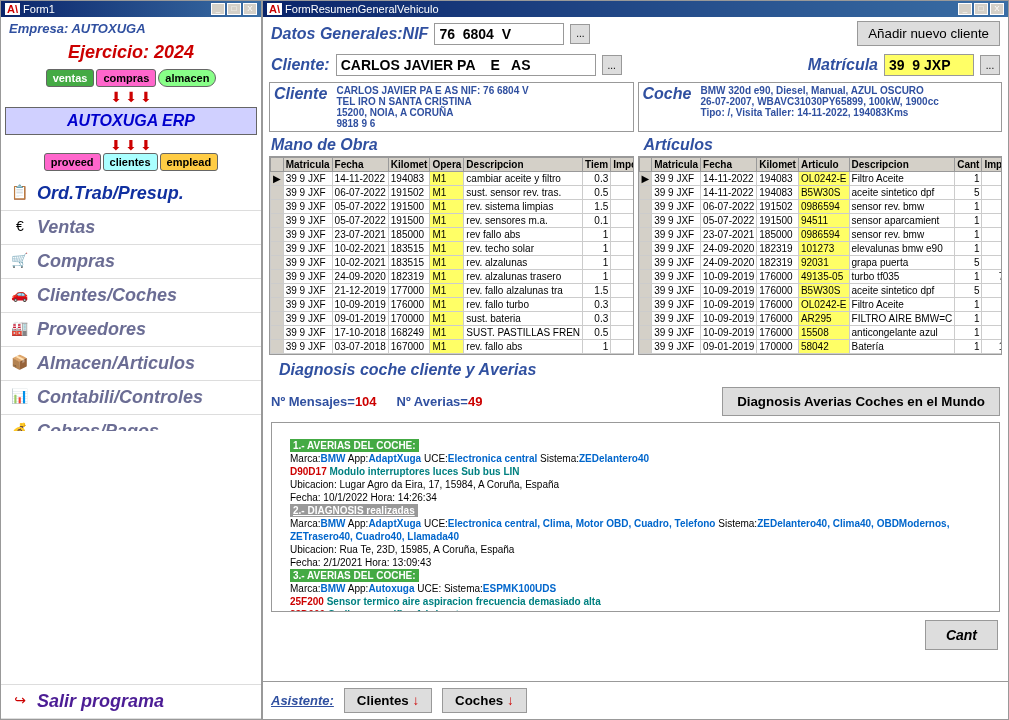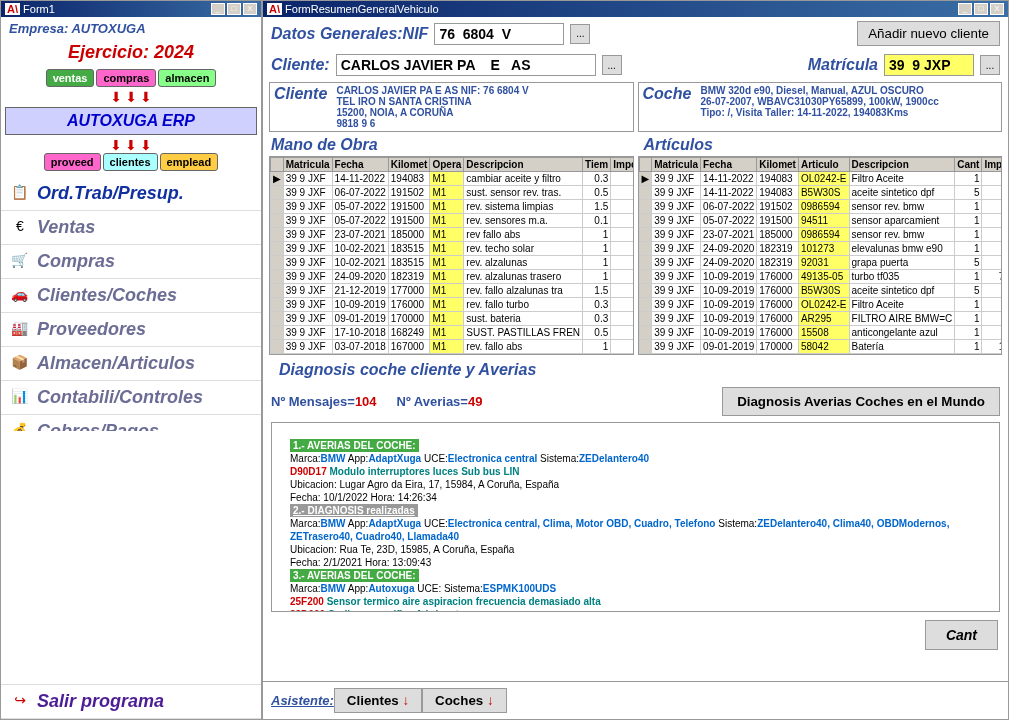--- a/index.html
+++ b/index.html
@@ -9,21 +9,21 @@
 .titlebar { background: linear-gradient(to right, #0a246a, #3a6ea5); color: #fff; padding: 2px 4px; font-size: 11px; display: flex; justify-content: space-between; align-items: center; gap: 46px; }
 .titlebar-btns { display: flex; gap: 2px; }
 .titlebar-btn { width: 14px; height: 12px; background: #d4d0c8; border: 1px solid #fff; font-size: 8px; text-align: center; line-height: 10px; cursor: pointer; }
 .empresa { color: #3050a0; font-weight: bold; font-size: 13px; padding: 4px 8px; font-style: italic; }
 .ejercicio { color: #c00; font-weight: bold; font-size: 18px; text-align: center; font-style: italic; padding: 2px; }
 .erp-section { padding: 4px; text-align: center; }
 .erp-btns { display: flex; justify-content: center; gap: 2px; margin-bottom: 2px; }
 .erp-btn { padding: 2px 6px; font-size: 11px; font-weight: bold; border: 1px solid #666; border-radius: 3px; cursor: pointer; }
 .btn-ventas { background: #4a4; color: #fff; }
 .btn-compras { background: #f6c; color: #000; }
-.btn-almacen { background: #8f8; color: #000; }
+.btn-almacen { background: #8f8; color: #000; border-radius: 9px; }
 .btn-proveed { background: #f6c; color: #000; }
 .btn-clientes { background: #aff; color: #000; }
 .btn-emplead { background: #fc4; color: #000; }
 .erp-main { background: #d0d0ff; color: #0000cc; font-weight: bold; font-size: 16px; padding: 4px; margin: 2px 0; border: 1px solid #666; font-style: italic; }
 .arrow-down { color: #c00; font-size: 14px; }
 .menu-list { flex: 1; overflow-y: auto; }
 .menu-item { display: flex; align-items: center; padding: 6px 8px; border-bottom: 1px solid #ddd; cursor: pointer; }
 .menu-icon { width: 22px; height: 20px; margin-right: 6px; font-size: 14px; text-align: center; }
 .menu-label { color: #6b6d94; font-weight: bold; font-size: 18px; font-style: italic; }
 .menu-item.active .menu-label { color: #1030a0; }
@@ -58,21 +58,21 @@
 .diag-btn { background: #ddd; border: 1px solid #999; padding: 6px 14px; font-weight: bold; cursor: pointer; margin-left: auto; }
 .diag-content { border: 1px solid #999; background: #fff; height: 190px; overflow-y: auto; font-size: 10px; line-height: 1.3; padding: 16px; }
 .diag-line { padding: 0 2px; }
 .diag-hdr-green { background: #4a4; color: #fff; font-weight: bold; display: inline-block; padding: 0 3px; }
 .diag-hdr-gray { background: #999; color: #fff; font-weight: bold; display: inline-block; padding: 0 3px; text-decoration: underline; }
 .d-black { color: #000; }
 .d-blue { color: #0066cc; font-weight: bold; }
 .d-red { color: #c00; font-weight: bold; }
 .d-teal { color: #008080; font-weight: bold; }
 
-.bottom-bar { display: flex; align-items: center; padding: 6px 8px; border-top: 1px solid #999; margin-top: auto; }
+.bottom-bar { display: flex; align-items: center; padding: 6px 8px; gap: 10px; border-top: 1px solid #999; margin-top: auto; }
 .asistente { color: #3050a0; font-weight: bold; font-style: italic; text-decoration: underline; font-size: 13px; }
 .bottom-btn { background: #ddd; border: 1px solid #999; padding: 4px 12px; font-weight: bold; cursor: pointer; }
 .salir-btn { background: #ddd; border: 1px solid #999; padding: 6px 20px; font-weight: bold; font-size: 14px; cursor: pointer; margin-left: auto; font-style: italic; }
 .red-arrow { color: #c00; }
 </style>
 </head>
 <body>
 
 <div class="desktop">
 

